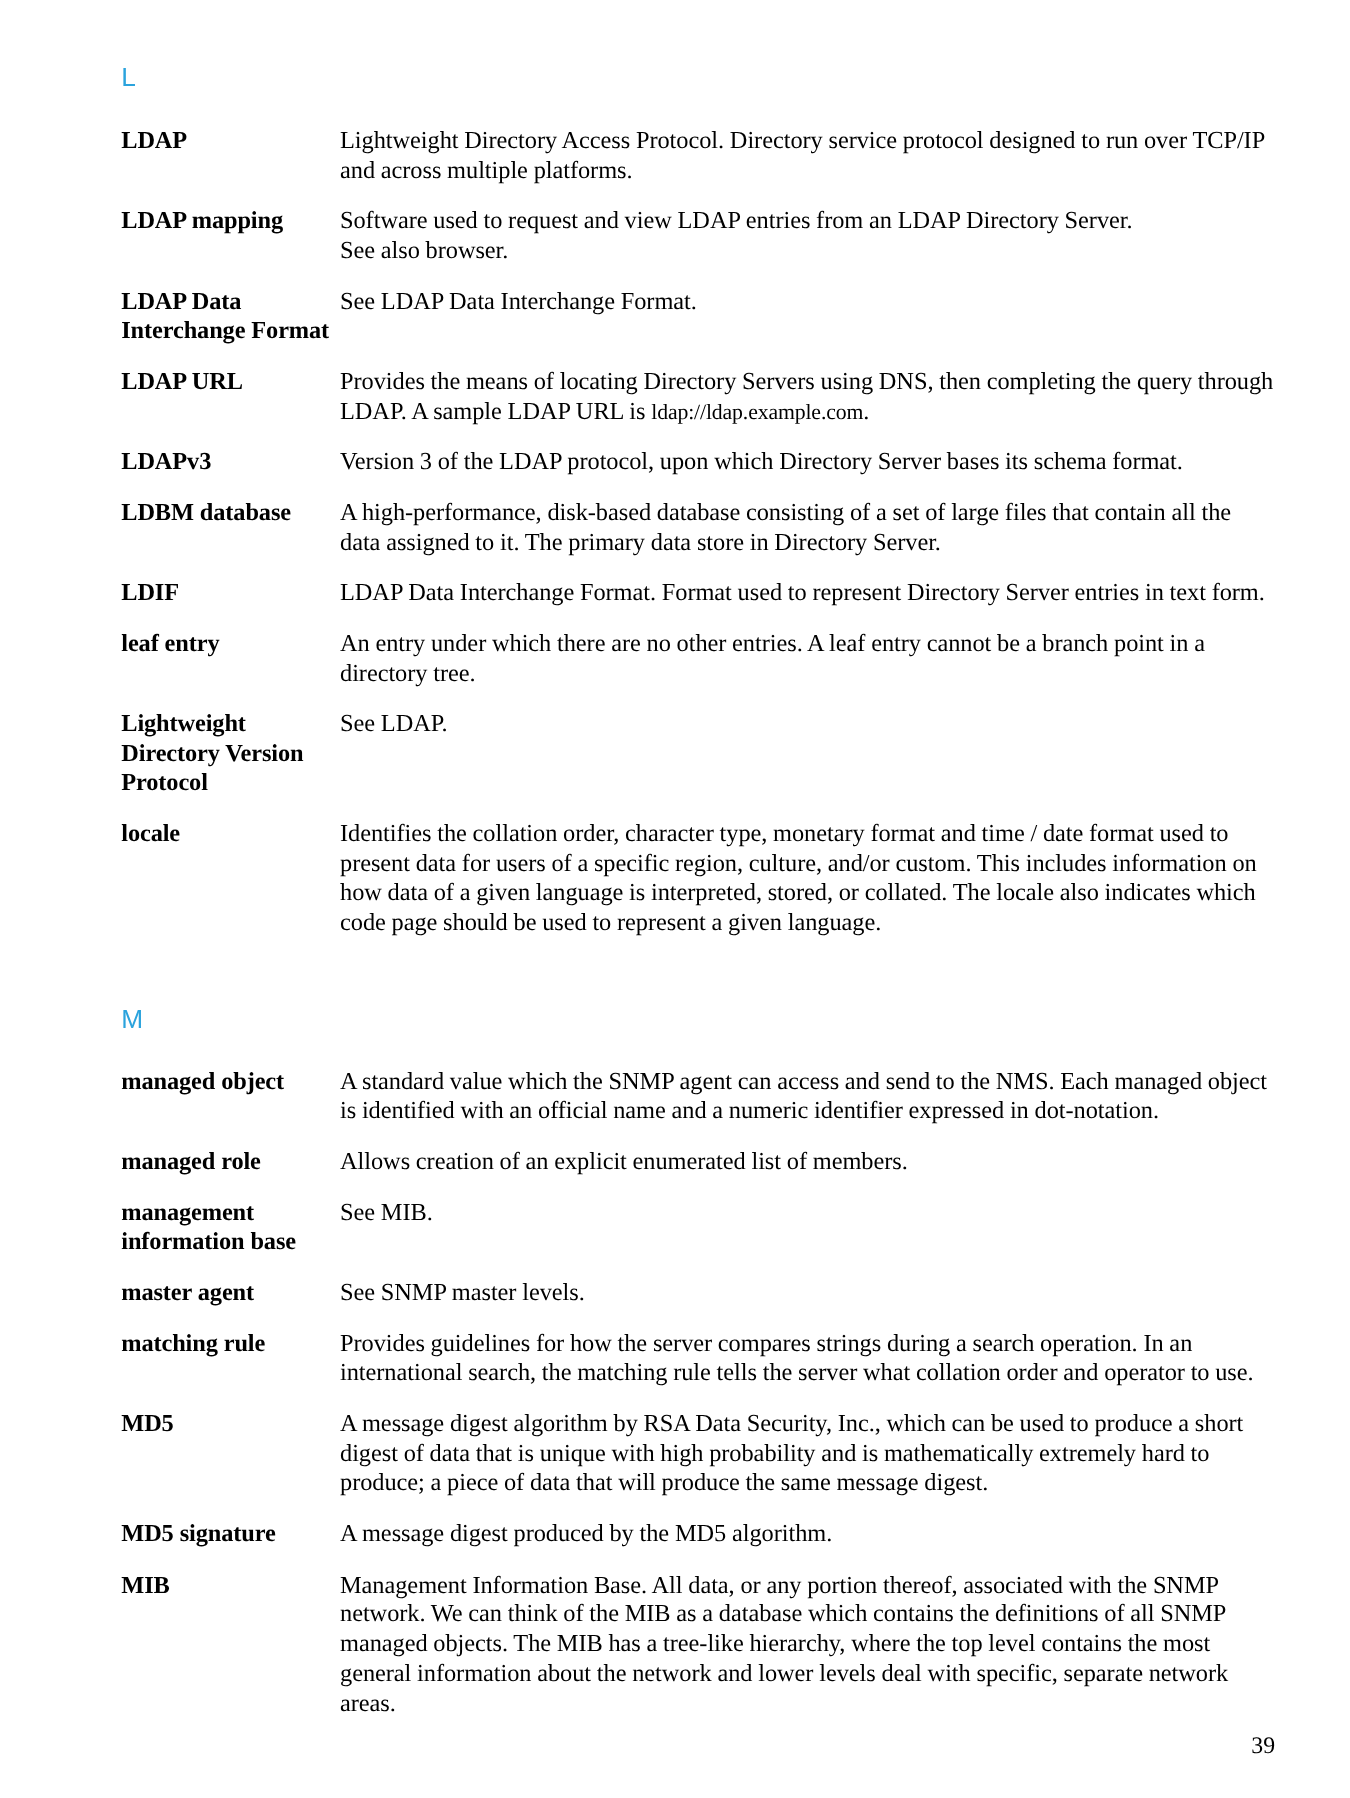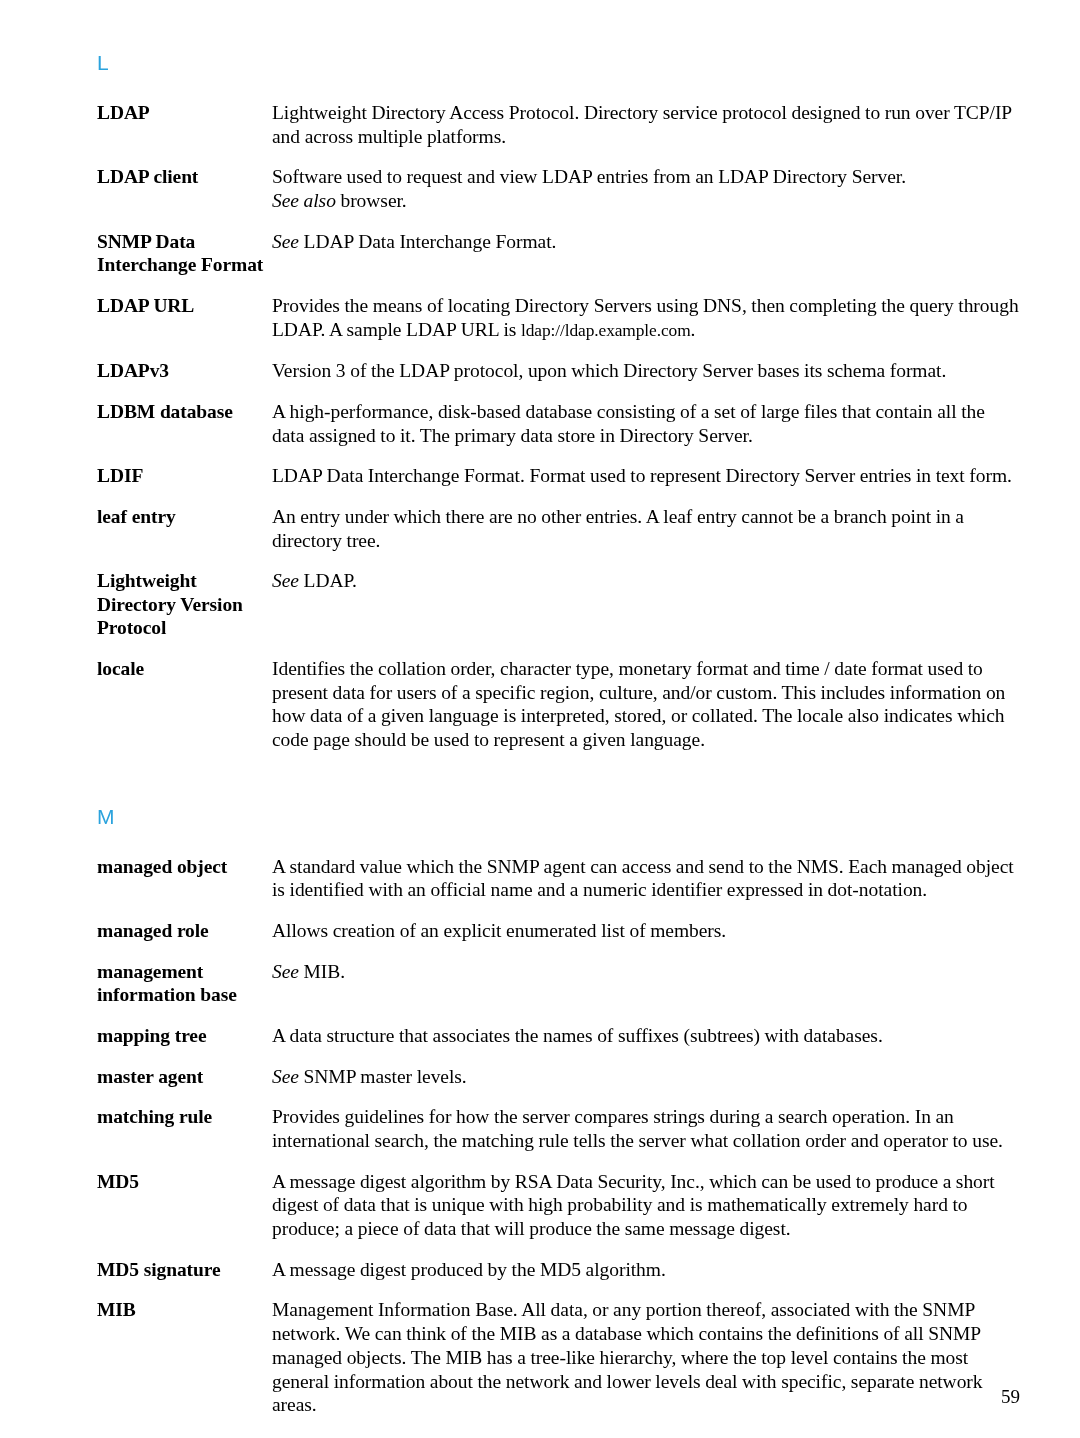--- a/index.html
+++ b/index.html
@@ -53,21 +53,20 @@
   }
   .def-cell {
     padding: 0 0 17px 0;
     font-size: 19.5px;
     line-height: 23.7px;
     text-align: left;
     letter-spacing: -0.05px;
     word-spacing: -0.2px;
   }
   .it {
-    font-style: italic;
   }
   .mono {
     font-family: Liberation Serif, serif;
     font-size: 17.4px;
     letter-spacing: -0.1px;
   }
   .page-number {
     position: absolute;
     right: 60px;
     bottom: 32px;
@@ -82,25 +81,25 @@
 
   <div class="section-letter" style="color: rgb(43, 163, 221);">L</div>
 
   <table class="glossary">
       <tbody>
     <tr>
       <td class="term-cell">LDAP</td>
       <td class="def-cell">Lightweight Directory Access Protocol. Directory service protocol designed to run over TCP/IP and across multiple platforms.</td>
     </tr>
     <tr>
-      <td class="term-cell">LDAP client</td>
+      <td class="term-cell">LDAP mapping</td>
       <td class="def-cell"><span>Software used to request and view LDAP entries from an LDAP Directory Server.</span><br><span class="it">See also</span><span> browser.</span></td>
     </tr>
     <tr>
-      <td class="term-cell">SNMP Data Interchange Format</td>
+      <td class="term-cell">LDAP Data Interchange Format</td>
       <td class="def-cell"><span class="it">See</span><span> LDAP Data Interchange Format.</span></td>
     </tr>
     <tr>
       <td class="term-cell">LDAP URL</td>
       <td class="def-cell"><span>Provides the means of locating Directory Servers using DNS, then completing the query through LDAP. A sample LDAP URL is </span><span class="mono">ldap://ldap.example.com</span><span>.</span></td>
     </tr>
     <tr>
       <td class="term-cell">LDAPv3</td>
       <td class="def-cell">Version 3 of the LDAP protocol, upon which Directory Server bases its schema format.</td>
     </tr>
@@ -137,24 +136,20 @@
     </tr>
     <tr>
       <td class="term-cell">managed role</td>
       <td class="def-cell">Allows creation of an explicit enumerated list of members.</td>
     </tr>
     <tr>
       <td class="term-cell">management information base</td>
       <td class="def-cell"><span class="it">See</span><span> MIB.</span></td>
     </tr>
     <tr>
-      <td class="term-cell">mapping tree</td>
-      <td class="def-cell">A data structure that associates the names of suffixes (subtrees) with databases.</td>
-    </tr>
-    <tr>
       <td class="term-cell">master agent</td>
       <td class="def-cell"><span class="it">See</span><span> SNMP master levels.</span></td>
     </tr>
     <tr>
       <td class="term-cell">matching rule</td>
       <td class="def-cell">Provides guidelines for how the server compares strings during a search operation. In an international search, the matching rule tells the server what collation order and operator to use.</td>
     </tr>
     <tr>
       <td class="term-cell">MD5</td>
       <td class="def-cell">A message digest algorithm by RSA Data Security, Inc., which can be used to produce a short digest of data that is unique with high probability and is mathematically extremely hard to produce; a piece of data that will produce the same message digest.</td>
@@ -164,14 +159,14 @@
       <td class="def-cell">A message digest produced by the MD5 algorithm.</td>
     </tr>
     <tr>
       <td class="term-cell">MIB</td>
       <td class="def-cell">Management Information Base. All data, or any portion thereof, associated with the SNMP network. We can think of the MIB as a database which contains the definitions of all SNMP managed objects. The MIB has a tree-like hierarchy, where the top level contains the most general information about the network and lower levels deal with specific, separate network areas.</td>
     </tr>
 
   </tbody>
     </table>
 
-  <div class="page-number">59</div>
+  <div class="page-number">39</div>
 </div>
 
 </body></html>

